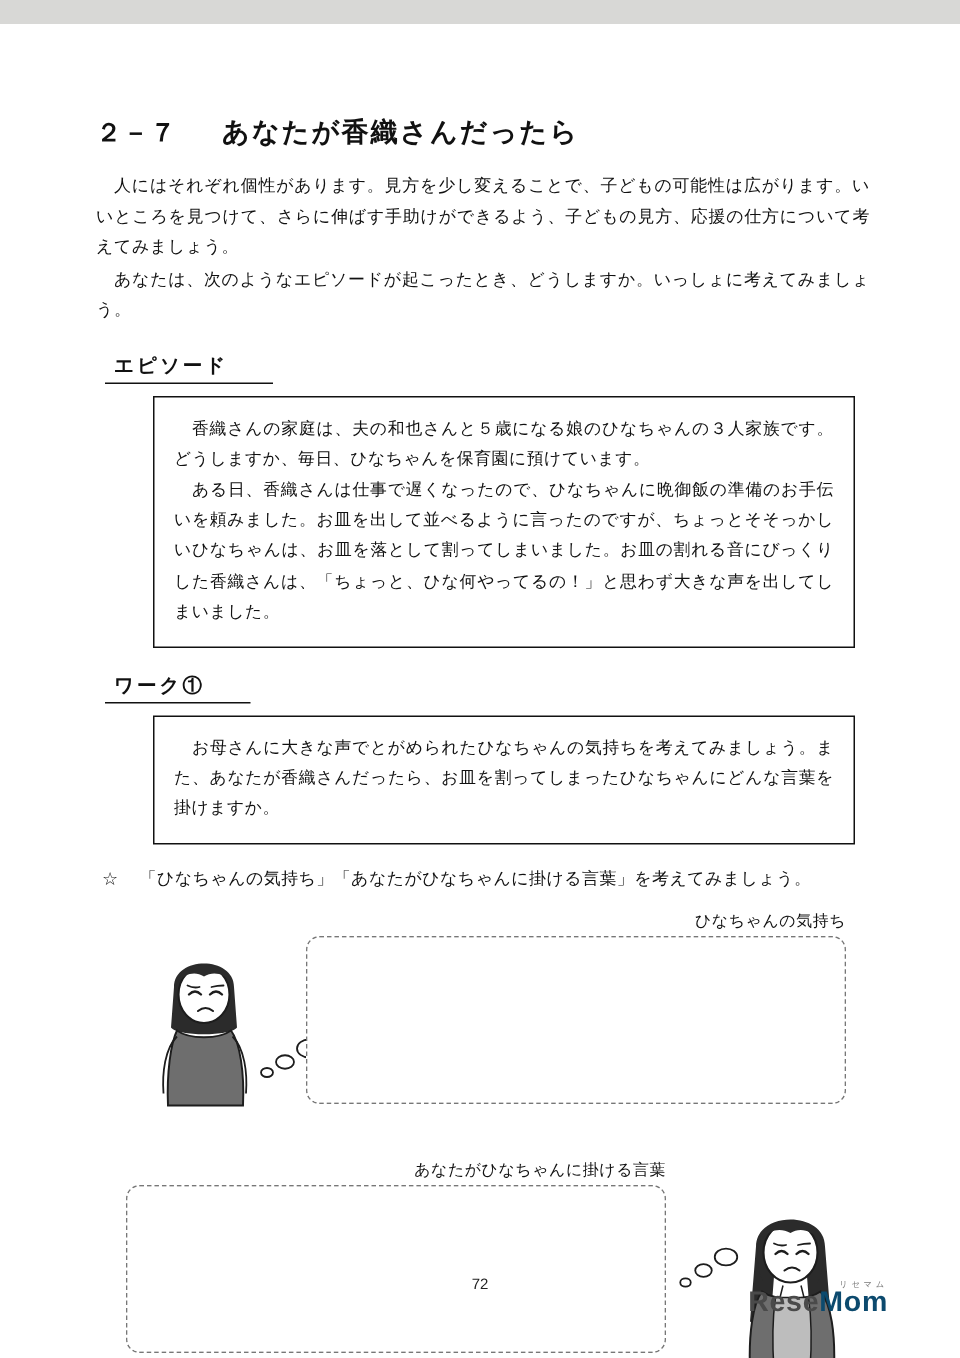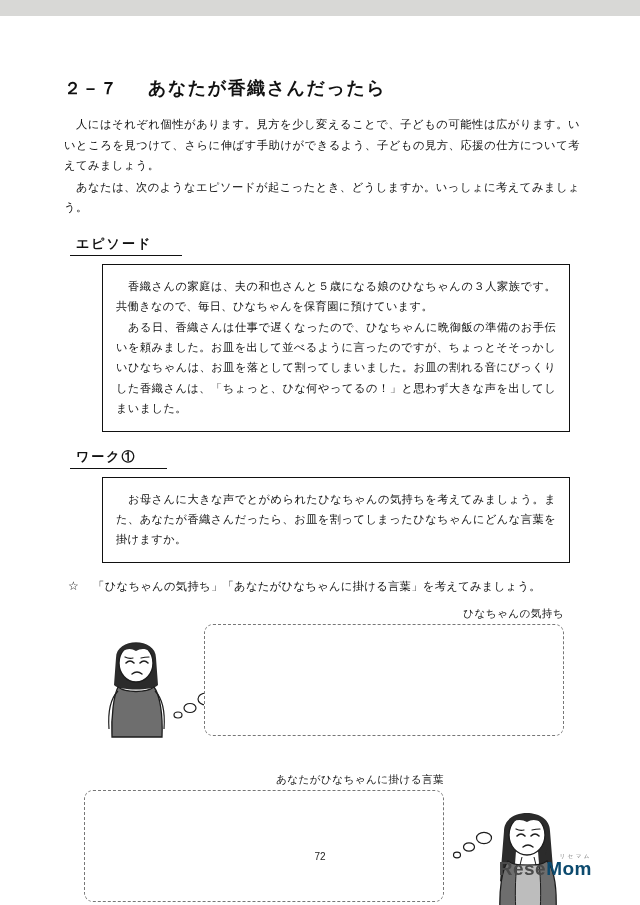--- a/index.html
+++ b/index.html
@@ -174,21 +174,21 @@
         <span class="title-text">あなたが香織さんだったら</span>
       </div>
 
       
       <p class="para indent">人にはそれぞれ個性があります。見方を少し変えることで、子どもの可能性は広がります。いいところを見つけて、さらに伸ばす手助けができるよう、子どもの見方、応援の仕方について考えてみましょう。</p>
       <p class="para indent">あなたは、次のようなエピソードが起こったとき、どうしますか。いっしょに考えてみましょう。</p>
 
       
       <div class="sec-head">エピソード</div>
       <div class="box">
-        <p class="para indent">香織さんの家庭は、夫の和也さんと５歳になる娘のひなちゃんの３人家族です。共働きなので、毎日、ひなちゃんを保育園に預けています。</p>
+        <p class="para indent">香織さんの家庭は、夫の和也さんと５歳になる娘のひなちゃんの３人家族です。どうしますか、毎日、ひなちゃんを保育園に預けています。</p>
         <p class="para indent">ある日、香織さんは仕事で遅くなったので、ひなちゃんに晩御飯の準備のお手伝いを頼みました。お皿を出して並べるように言ったのですが、ちょっとそそっかしいひなちゃんは、お皿を落として割ってしまいました。お皿の割れる音にびっくりした香織さんは、「ちょっと、ひな何やってるの！」と思わず大きな声を出してしまいました。</p>
       </div>
 
       
       <div class="sec-head">ワーク①</div>
       <div class="box">
         <p class="para indent">お母さんに大きな声でとがめられたひなちゃんの気持ちを考えてみましょう。また、あなたが香織さんだったら、お皿を割ってしまったひなちゃんにどんな言葉を掛けますか。</p>
       </div>
 
       

